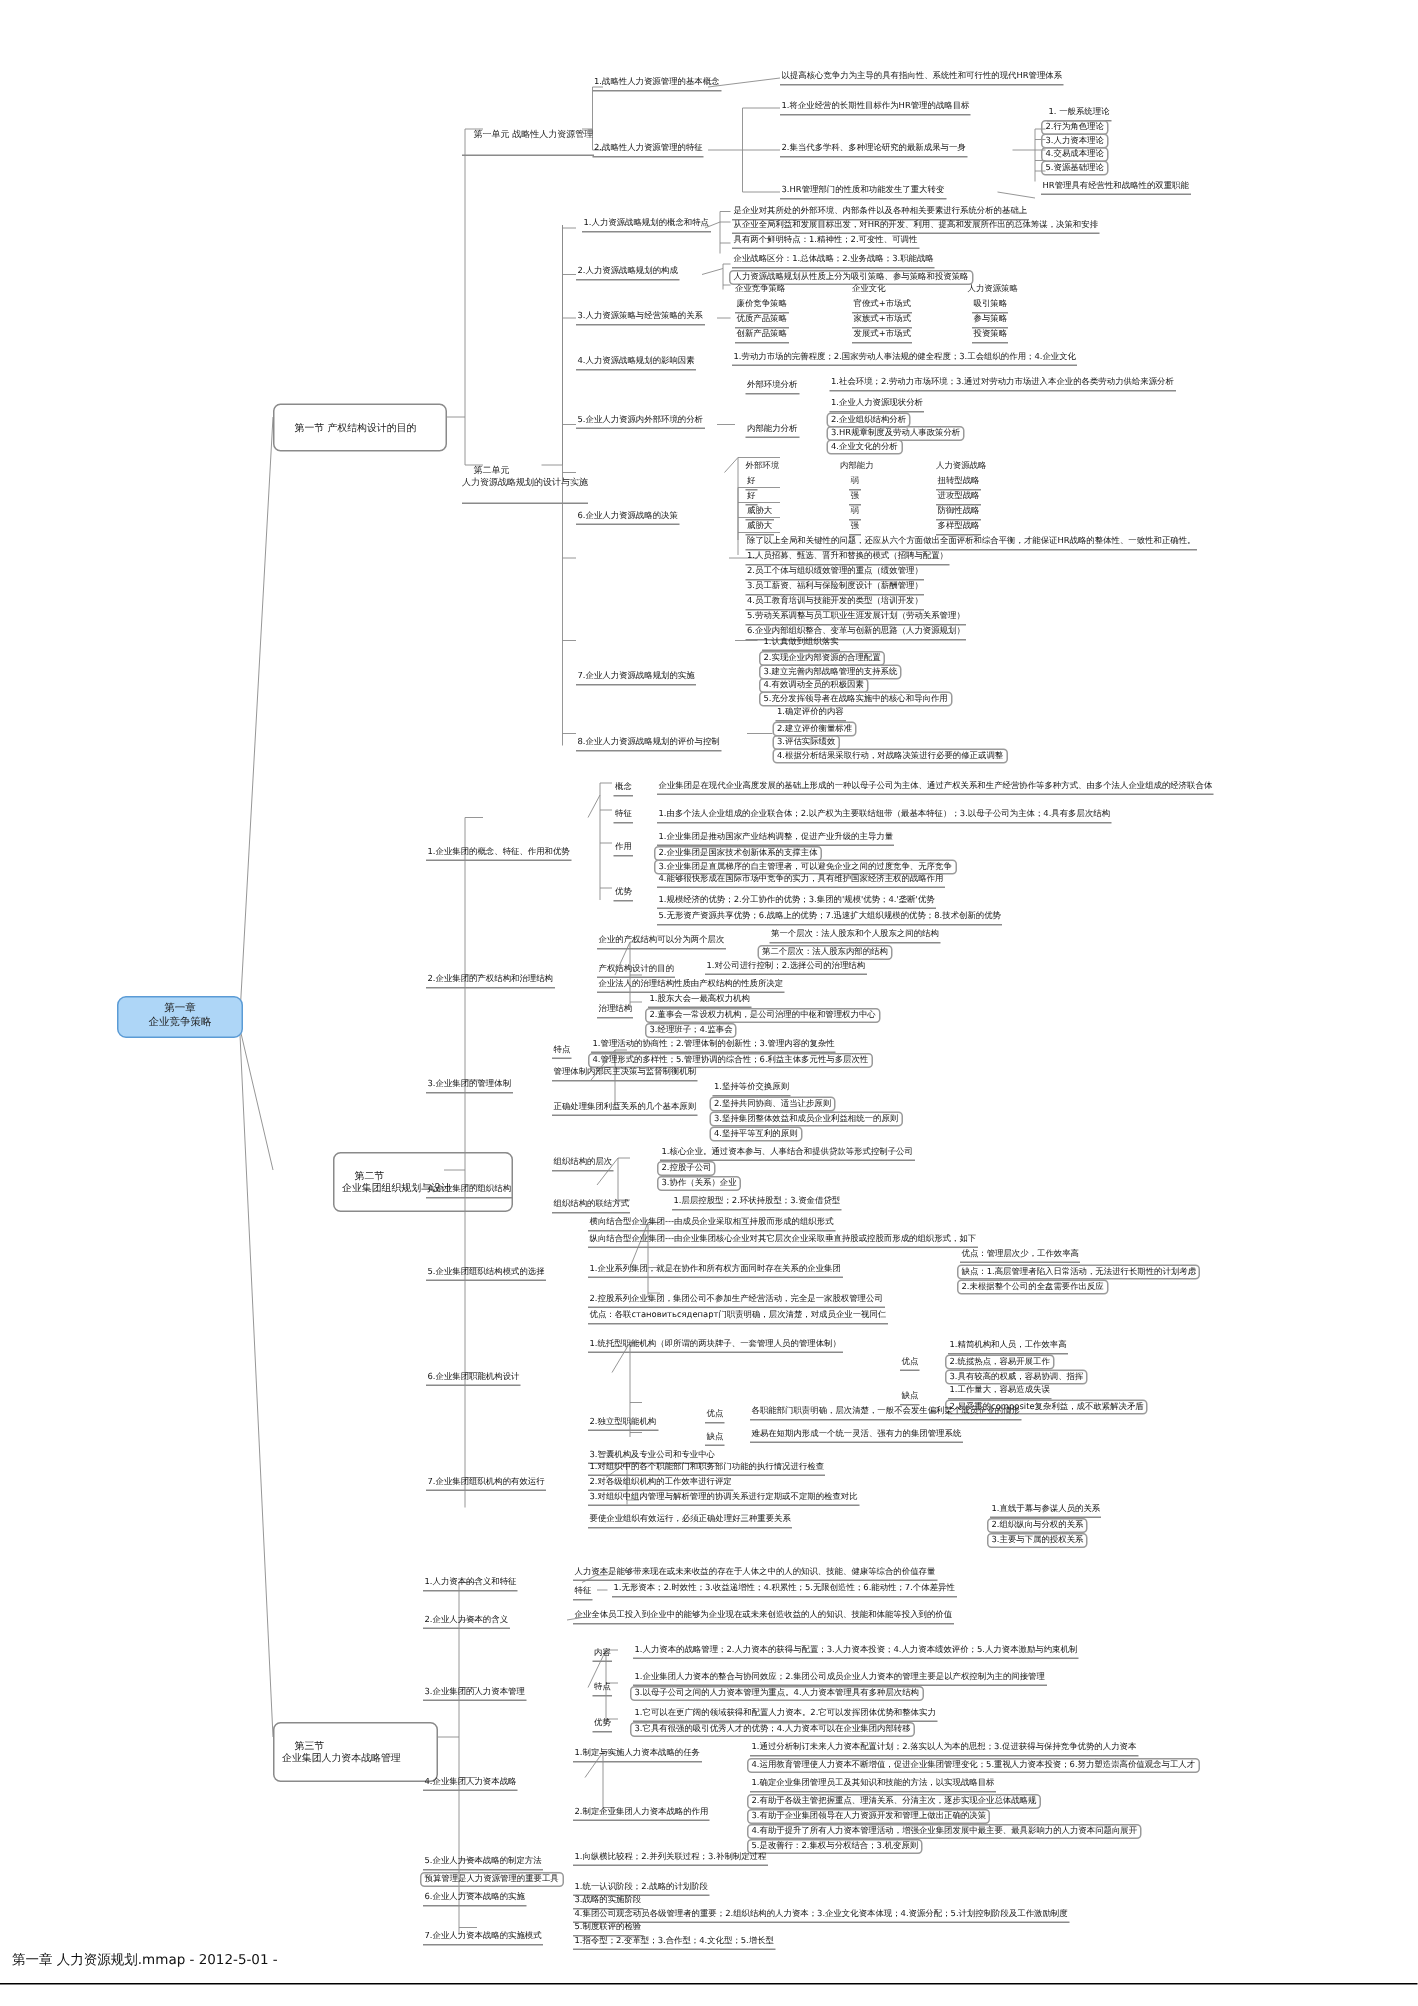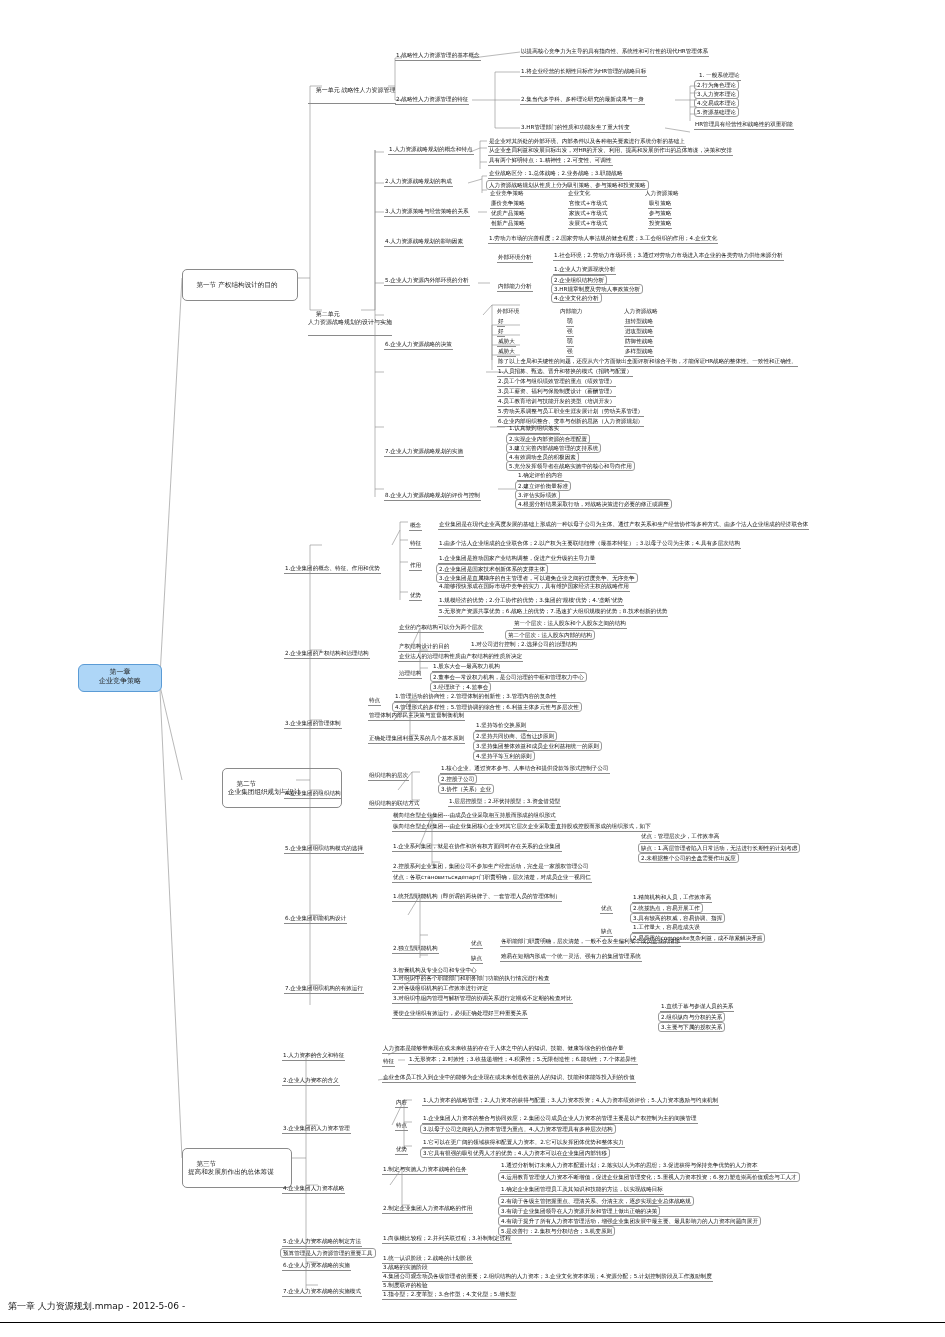--- a/index.html
+++ b/index.html
@@ -120,21 +120,21 @@
 
   <div class="sec" style="left:182px;top:269px;width:116px;">
     <span>第一节 产权结构设计的目的</span>
   </div>
   <div class="sec" style="left:182px;top:768px;width:120px;margin-left:40px;">
     <span>第二节
 企业集团组织规划与设计</span>
   </div>
   <div class="sec" style="left:182px;top:1148px;width:110px;">
     <span>第三节
-提高和发展所作出的总体筹谋</span>
+企业集团人力资本战略管理</span>
   </div>
 
   <div class="unit" style="left:308px;top:78px;">
     <span>第一单元 战略性人力资源管理</span>
   </div>
   <div class="unit" style="left:308px;top:302px;">
     <span>第二单元
 人力资源战略规划的设计与实施</span>
   </div>
 
@@ -372,14 +372,14 @@
   <div class="node u" style="left:282px;top:1262px;"><span>6.企业人力资本战略的实施</span></div>
   <div class="node u" style="left:382px;top:1255px;"><span>1.统一认识阶段；2.战略的计划阶段</span></div>
   <div class="node u" style="left:382px;top:1264px;"><span>3.战略的实施阶段</span></div>
   <div class="node u" style="left:382px;top:1273px;"><span>4.集团公司观念动员各级管理者的重要；2.组织结构的人力资本；3.企业文化资本体现；4.资源分配；5.计划控制阶段及工作激励制度</span></div>
   <div class="node u" style="left:382px;top:1282px;"><span>5.制度联评的检验</span></div>
 
   <div class="node u" style="left:282px;top:1288px;"><span>7.企业人力资本战略的实施模式</span></div>
   <div class="node u" style="left:382px;top:1291px;"><span>1.指令型；2.变革型；3.合作型；4.文化型；5.增长型</span></div>
 
   <div class="hr-bottom"></div>
-  <div class="footer">第一章 人力资源规划.mmap - 2012-5-06 -</div>
+  <div class="footer">第一章 人力资源规划.mmap - 2012-5-01 -</div>
 </div>
 
 </body></html>

